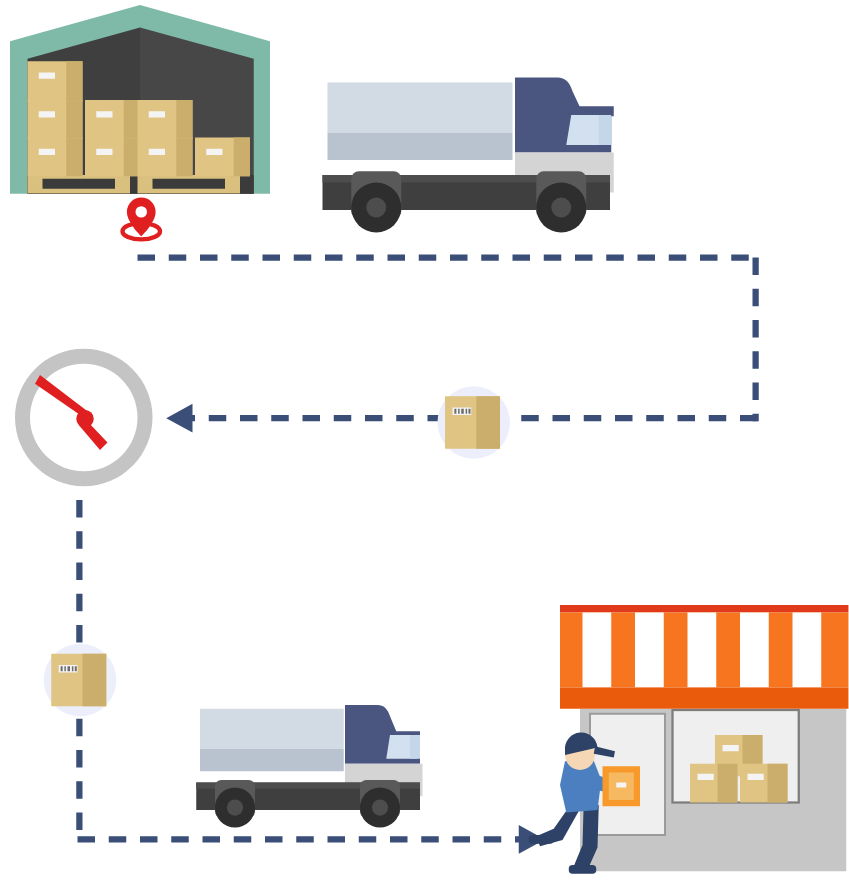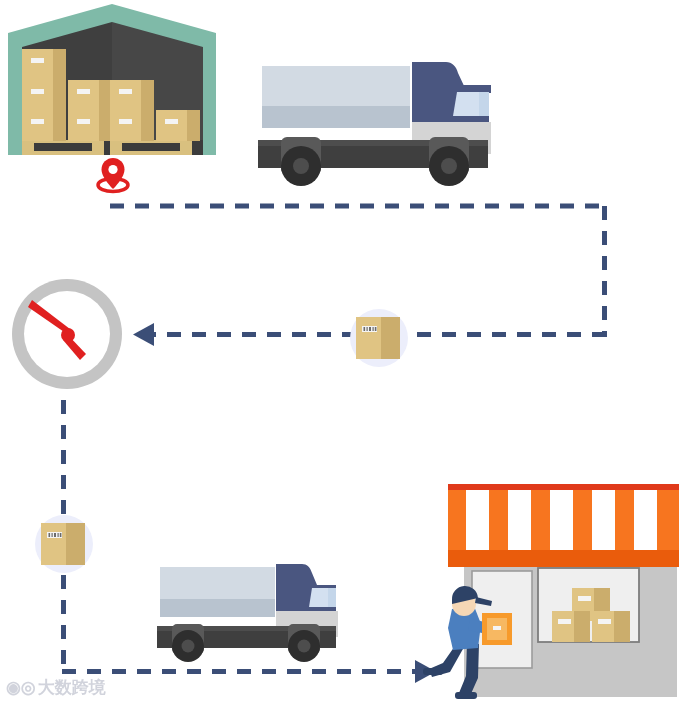--- a/index.html
+++ b/index.html
@@ -272,17 +272,14 @@
       <path d="M452,600 a13,13 0 0 1 26,-2 L452,604 Z" fill="#2d4266"></path>
       <path d="M476,597 L492,601 L491,606 L475,603 Z" fill="#2d4266"></path>
 
       <rect x="482" y="613" width="30" height="32" fill="#f79a2b"></rect>
       <rect x="487" y="618" width="20" height="22" fill="#f7b862"></rect>
       <rect x="493" y="626" width="8" height="4" fill="#f5f5f5"></rect>
     </g>
 
   </svg>
 
-  <div class="watermark">
-    <span class="wm-logo">◉◎</span><span>大数跨境</span>
-  </div>
 
 </div>
 
 </body></html>

